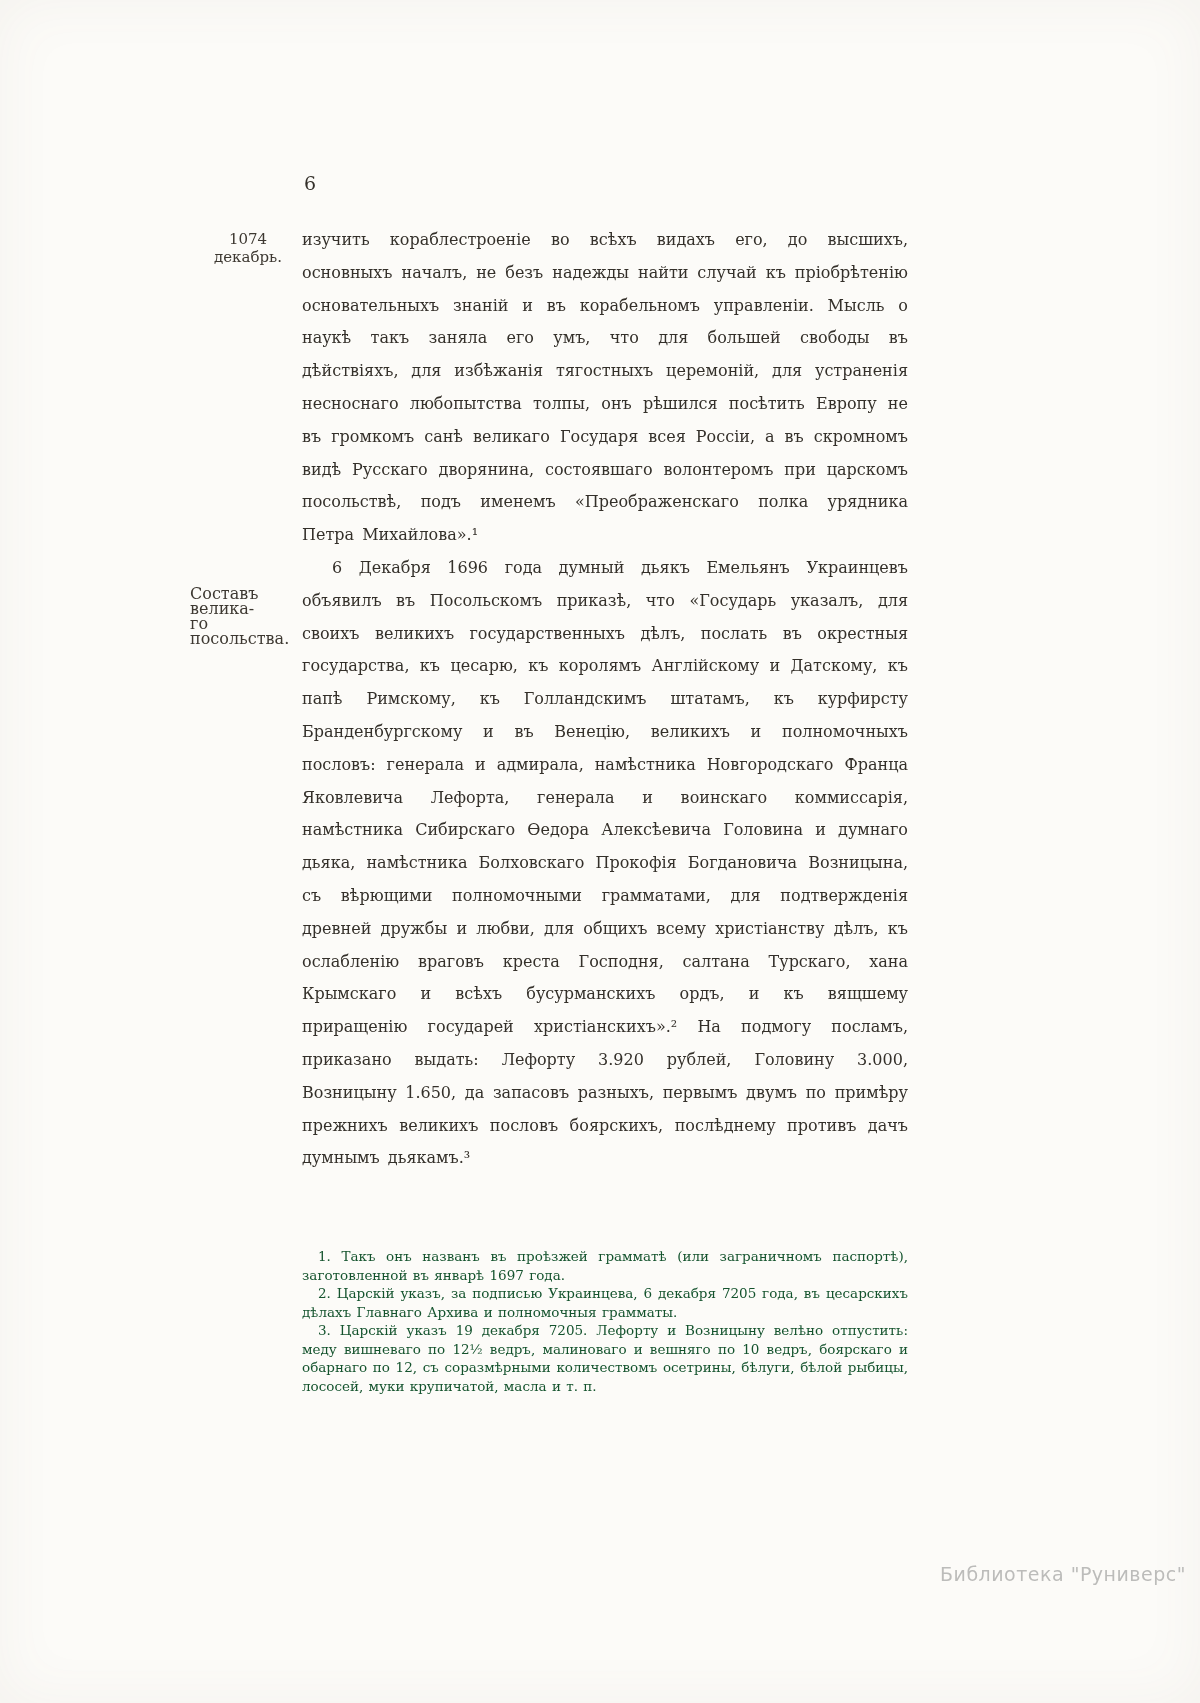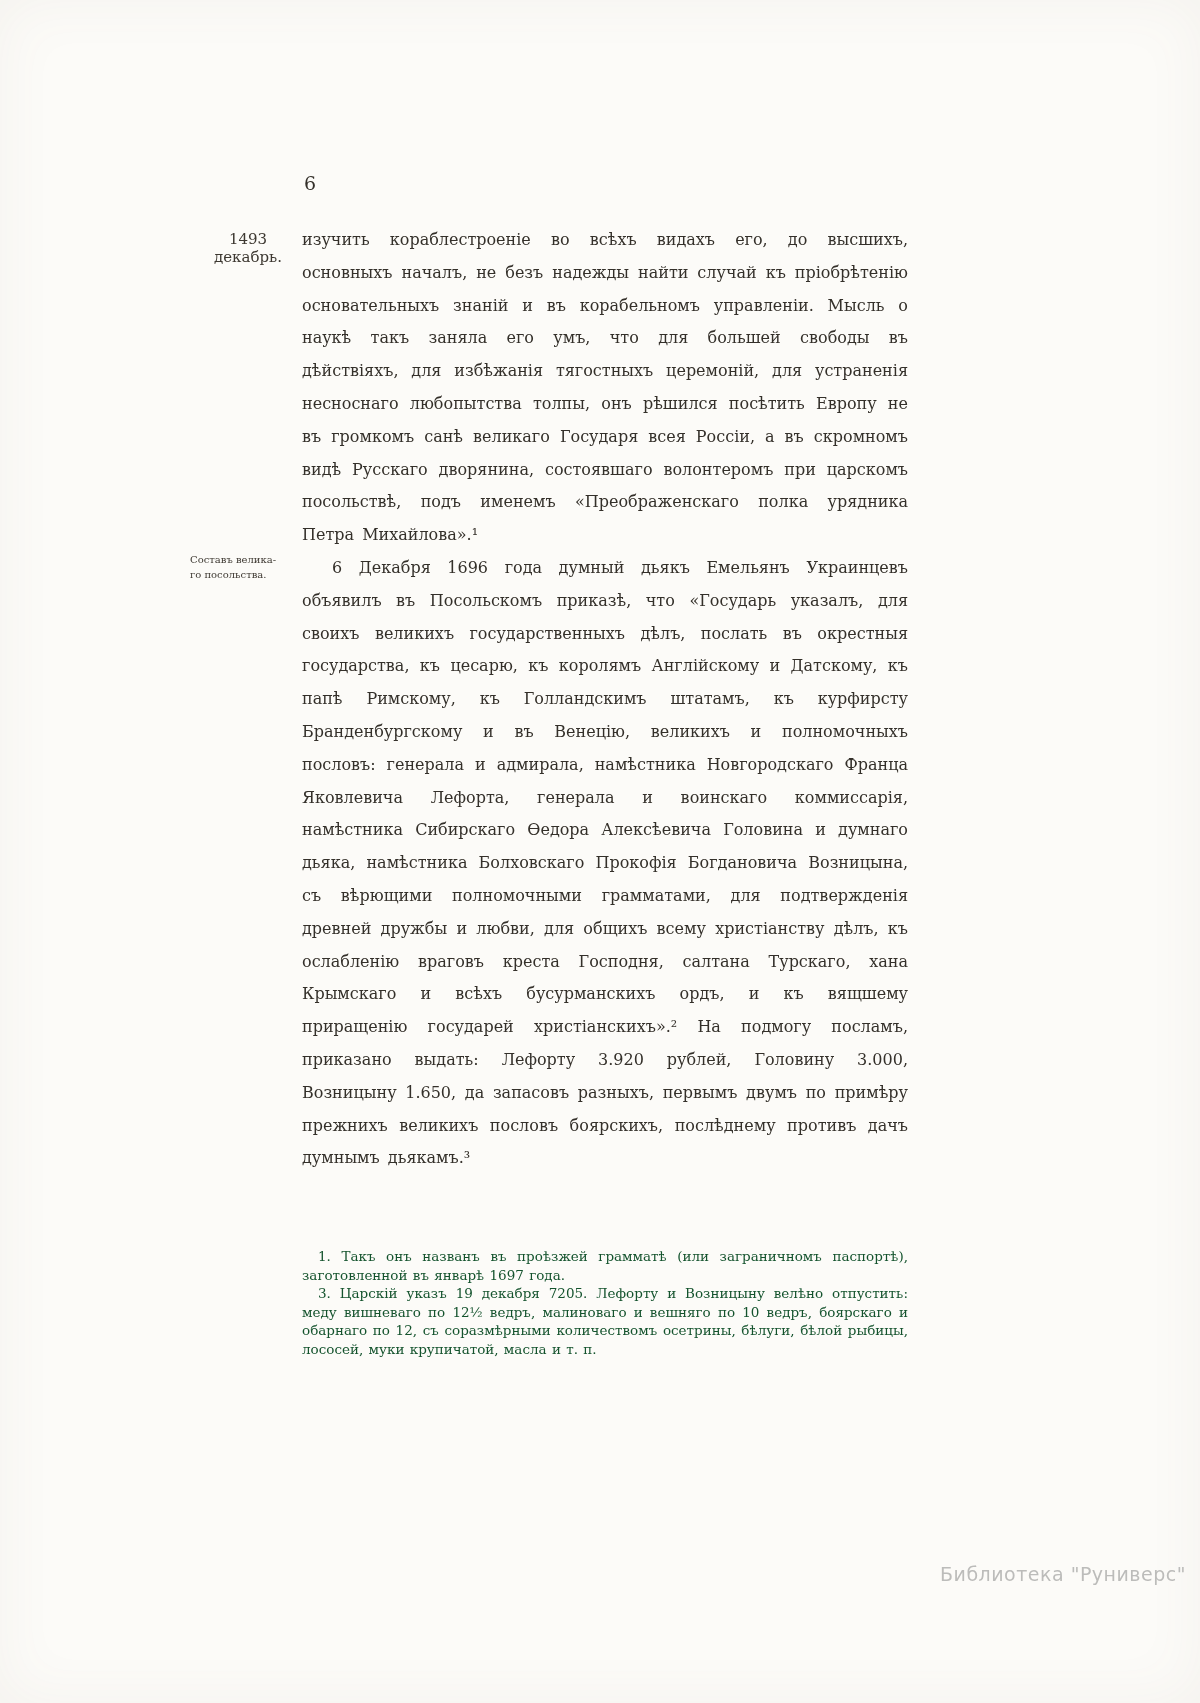--- a/index.html
+++ b/index.html
@@ -46,25 +46,25 @@
   }
   .note-date {
     top: 230px;
     left: 208px;
     width: 80px;
     text-align: center;
     font-size: 15px;
     line-height: 18px;
   }
   .note-embassy {
-    top: 552px;
+    top: 586px;
     left: 190px;
     width: 104px;
     text-align: left;
-    font-size: 10px;
+    font-size: 16px;
     line-height: 15px;
   }
   .body-text {
     position: absolute;
     top: 224px;
     left: 302px;
     width: 606px;
     font-size: 16px;
     line-height: 32.8px;
     text-align: justify;
@@ -105,31 +105,32 @@
 </style>
 </head>
 <body>
 
 <div class="page">
 
   <div class="page-header">
     <span class="page-number">6</span>
   </div>
 
-  <div class="margin-note note-date">1493
+  <div class="margin-note note-date">1074
 декабрь.</div>
 
   <div class="margin-note note-embassy">Составъ велика-
 го посольства.</div>
 
   <div class="body-text">
     <p class="para">изучить кораблестроеніе во всѣхъ видахъ его, до высшихъ, основныхъ началъ, не безъ надежды найти случай къ пріобрѣтенію основательныхъ знаній и въ корабельномъ управленіи. Мысль о наукѣ такъ заняла его умъ, что для большей свободы въ дѣйствіяхъ, для избѣжанія тягостныхъ церемоній, для устраненія несноснаго любопытства толпы, онъ рѣшился посѣтить Европу не въ громкомъ санѣ великаго Государя всея Россіи, а въ скромномъ видѣ Русскаго дворянина, состоявшаго волонтеромъ при царскомъ посольствѣ, подъ именемъ «Преображенскаго полка урядника Петра Михайлова».¹</p>
     <p class="para indented">6 Декабря 1696 года думный дьякъ Емельянъ Украинцевъ объявилъ въ Посольскомъ приказѣ, что «Государь указалъ, для своихъ великихъ государственныхъ дѣлъ, послать въ окрестныя государства, къ цесарю, къ королямъ Англійскому и Датскому, къ папѣ Римскому, къ Голландскимъ штатамъ, къ курфирсту Бранденбургскому и въ Венецію, великихъ и полномочныхъ пословъ: генерала и адмирала, намѣстника Новгородскаго Франца Яковлевича Лефорта, генерала и воинскаго коммиссарія, намѣстника Сибирскаго Ѳедора Алексѣевича Головина и думнаго дьяка, намѣстника Болховскаго Прокофія Богдановича Возницына, съ вѣрющими полномочными грамматами, для подтвержденія древней дружбы и любви, для общихъ всему христіанству дѣлъ, къ ослабленію враговъ креста Господня, салтана Турскаго, хана Крымскаго и всѣхъ бусурманскихъ ордъ, и къ вящшему приращенію государей христіанскихъ».² На подмогу посламъ, приказано выдать: Лефорту 3.920 рублей, Головину 3.000, Возницыну 1.650, да запасовъ разныхъ, первымъ двумъ по примѣру прежнихъ великихъ пословъ боярскихъ, послѣднему противъ дачъ думнымъ дьякамъ.³</p>
   </div>
 
   <div class="footnotes">
     <p class="footnote">1. Такъ онъ названъ въ проѣзжей грамматѣ (или заграничномъ паспортѣ), заготовленной въ январѣ 1697 года.</p>
+    <p class="footnote">2. Царскій указъ, за подписью Украинцева, 6 декабря 7205 года, въ цесарскихъ дѣлахъ Главнаго Архива и полномочныя грамматы.</p>
     <p class="footnote">3. Царскій указъ 19 декабря 7205. Лефорту и Возницыну велѣно отпустить: меду вишневаго по 12½ ведръ, малиноваго и вешняго по 10 ведръ, боярскаго и обарнаго по 12, съ соразмѣрными количествомъ осетрины, бѣлуги, бѣлой рыбицы, лососей, муки крупичатой, масла и т. п.</p>
   </div>
 
   <div class="watermark">Библиотека "Руниверс"</div>
 
 </div>
 
 </body></html>

